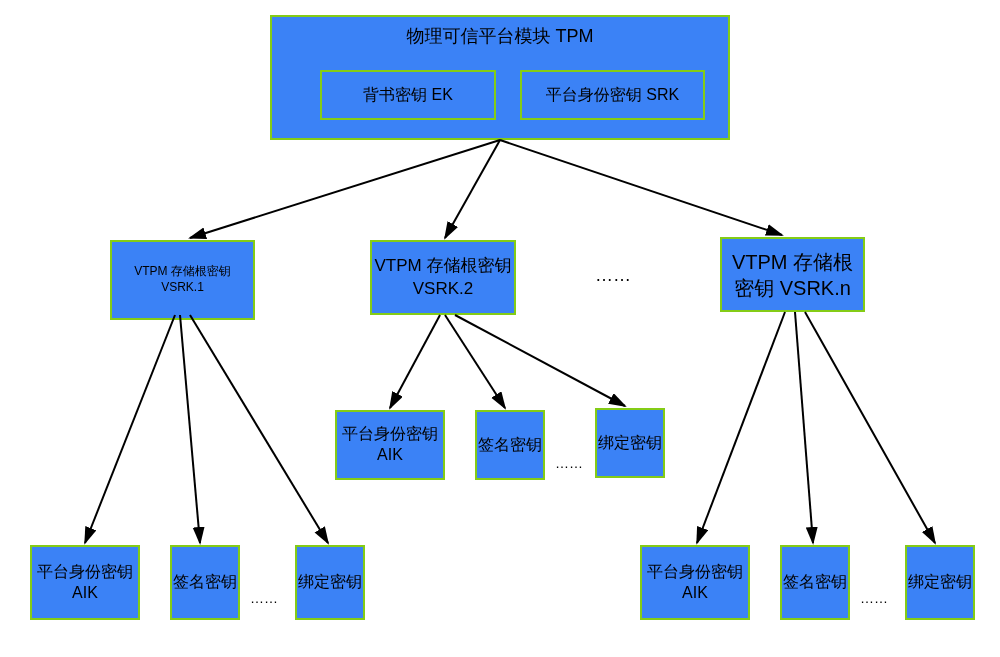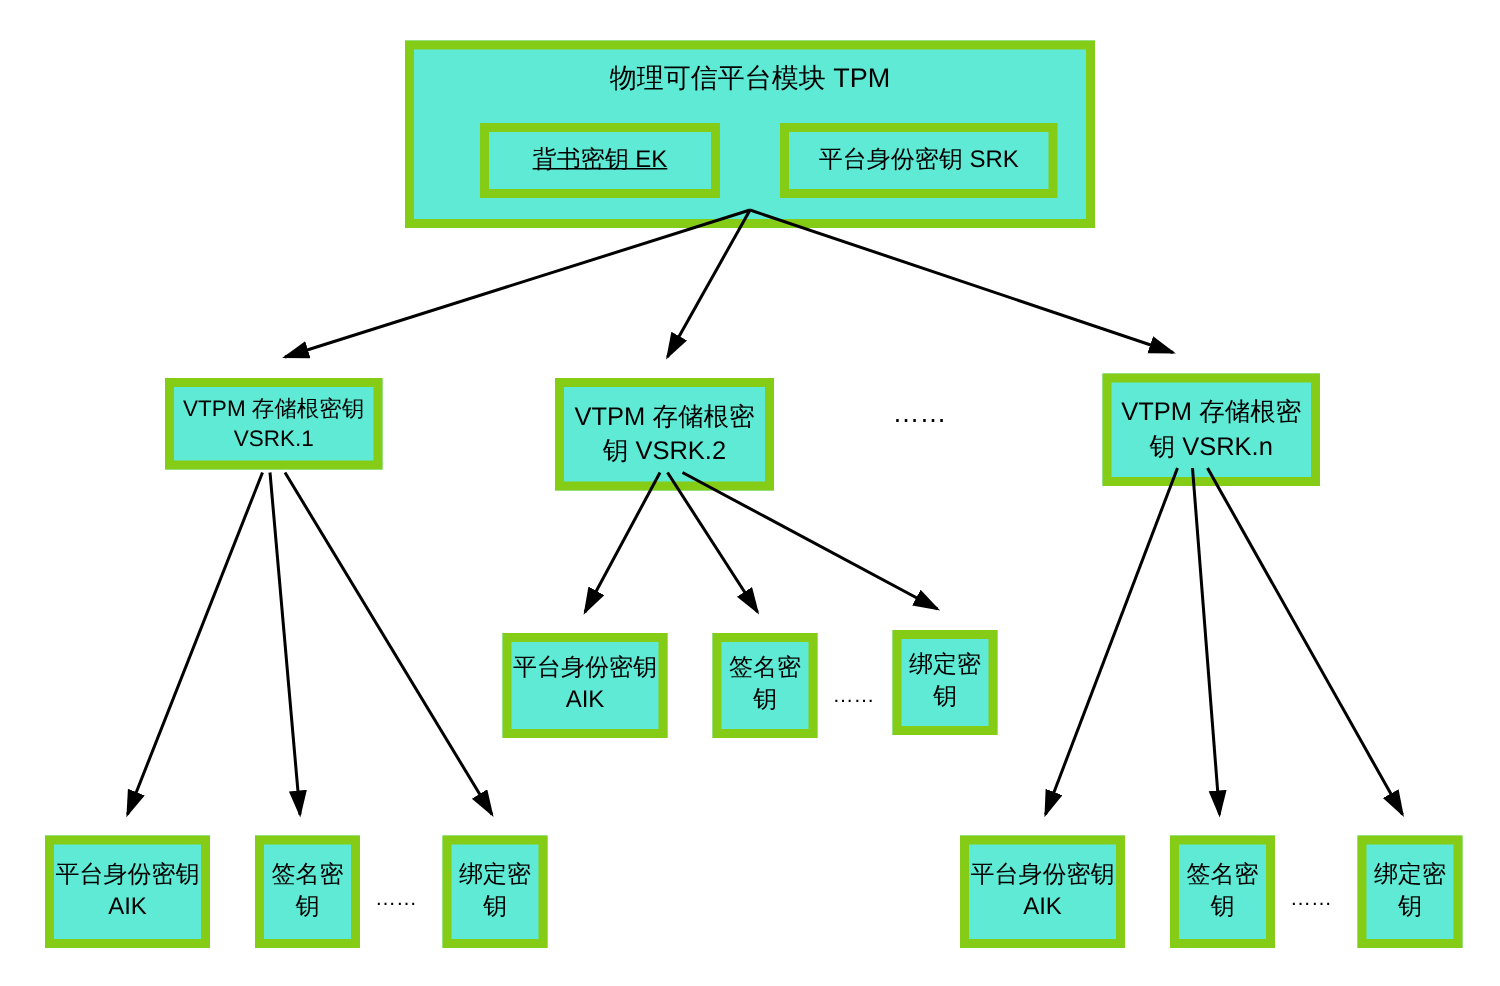--- a/index.html
+++ b/index.html
@@ -9,52 +9,51 @@
     }
     body {
       width: 1000px;
       height: 657px;
       background: #fff;
       font-family: "SimSun", "Microsoft YaHei", sans-serif;
       position: relative;
     }
     .box {
       position: absolute;
-      border: 6px solid #84cc16;
-      background: #5eead4;
+      border: 2px solid #84cc16;
+      background: #3b82f6;
       display: flex;
       align-items: center;
       justify-content: center;
       text-align: center;
       font-size: 16px;
       line-height: 1.3;
-      margin-top: 12px;
     }
     svg.arrows {
       position: absolute;
       top: 0;
       left: 0;
       width: 1000px;
       height: 657px;
       pointer-events: none;
     }
   </style>
 </head>
 <body>
 
 <div class="box" style="left:270px; top:15px; width:460px; height:125px; display:block; padding-top:8px;">
   <div style="text-align:center; font-size:18px;">物理可信平台模块 TPM</div>
 </div>
-<div class="box" style="left:320px; top:70px; width:160px; height:50px;text-decoration:underline;">背书密钥 EK</div>
+<div class="box" style="left:320px; top:70px; width:176px; height:50px;">背书密钥 EK</div>
 <div class="box" style="left:520px; top:70px; width:185px; height:50px;">平台身份密钥 SRK</div>
 
-<div class="box" style="left:110px; top:240px; width:145px; height:61px; font-size:15px;">VTPM 存储根密钥 VSRK.1</div>
+<div class="box" style="left:110px; top:240px; width:145px; height:80px; font-size:12px;">VTPM 存储根密钥 VSRK.1</div>
 <div class="box" style="left:370px; top:240px; width:146px; height:75px; font-size:17px;">VTPM 存储根密钥 VSRK.2</div>
 <div style="position:absolute; left:595px; top:265px; font-size:18px;">……</div>
-<div class="box" style="left:735px; top:237px; width:145px; height:75px; font-size:17px;">VTPM 存储根密钥 VSRK.n</div>
+<div class="box" style="left:720px; top:237px; width:145px; height:75px; font-size:20px;">VTPM 存储根密钥 VSRK.n</div>
 
 <div class="box" style="left:335px; top:410px; width:110px; height:70px;">
   <span>平台身份密钥 AIK</span>
 </div>
 <div class="box" style="left:475px; top:410px; width:70px; height:70px;">签名密钥</div>
 <div style="position:absolute; left:555px; top:455px; font-size:14px;">……</div>
 <div class="box" style="left:595px; top:408px; width:70px; height:70px;">绑定密钥</div>
 
 <div class="box" style="left:30px; top:545px; width:110px; height:75px;">
   <span>平台身份密钥 AIK</span>

